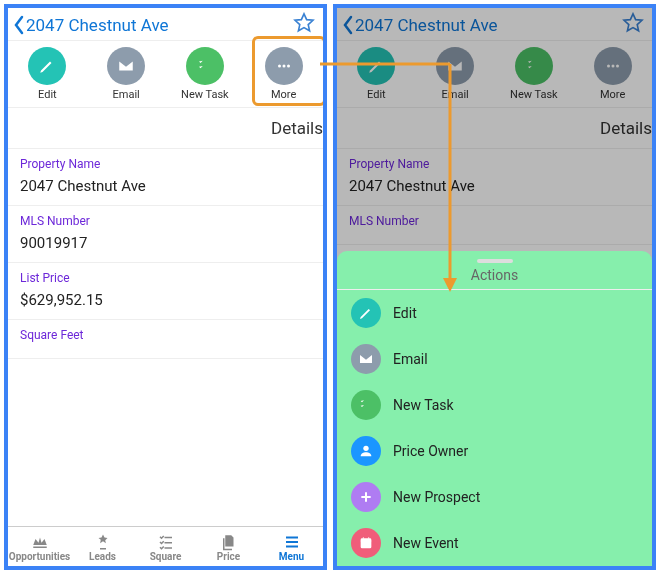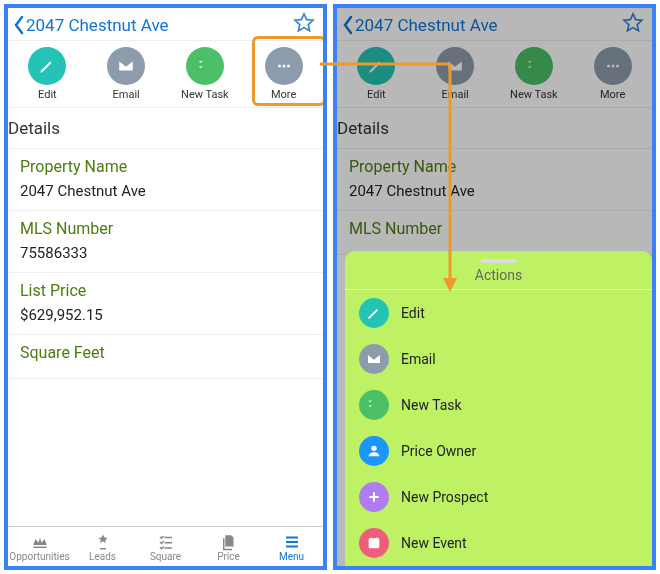--- a/index.html
+++ b/index.html
@@ -9,33 +9,33 @@
   .phone.right .dim { position: absolute; inset: 0; background: rgba(0,0,0,0.28); z-index: 2; }
   .header { display: flex; align-items: center; justify-content: space-between; padding: 4px 8px 2px 4px; border-bottom: 1px solid #eee; }
   .back { display: flex; align-items: center; color: #0f76d6; font-size: 17px; cursor: pointer; }
   .back svg { width: 14px; height: 20px; }
   .favstar { color: #3a82d3; }
   .favstar svg { width: 22px; height: 22px; }
   .actions { display: flex; justify-content: space-around; padding: 6px 0 6px; border-bottom: 1px solid #eee; }
   .action { display: flex; flex-direction: column; align-items: center; width: 70px; cursor: pointer; }
   .action .circ { width: 38px; height: 38px; border-radius: 50%; display: flex; align-items: center; justify-content: center; }
   .action .lbl { font-size: 11px; color: #333; margin-top: 3px; }
-  .details-title { text-align: left; font-size: 17px; color: #333; padding: 10px 0; border-bottom: 1px solid #eee; }
+  .details-title { text-align: right; font-size: 17px; color: #333; padding: 10px 0; border-bottom: 1px solid #eee; }
   .fields { flex: 1; overflow: hidden; }
   .field { padding: 8px 12px 10px; border-bottom: 1px solid #eee; }
-  .field .flabel { font-size: 16px; color: #4d7c0f; margin-bottom: 6px; }
+  .field .flabel { font-size: 12px; color: #6d28d9; margin-bottom: 6px; }
   .field .fvalue { font-size: 15px; color: #222; }
   .tabbar { display: flex; border-top: 1px solid #ccc; }
-  .tabbar .tab { flex: 1; display: flex; flex-direction: column; align-items: center; padding: 6px 0 4px; font-size: 10px; color: #888; cursor: pointer; }
+  .tabbar .tab { flex: 1; display: flex; flex-direction: column; align-items: center; padding: 6px 0 4px; font-size: 10px; color: #888; cursor: pointer; font-weight: bold; }
   .tabbar .tab.active { color: #0f76d6; }
   .tabbar .tab svg { width: 22px; height: 18px; }
   
   .hlbox { position: absolute; border: 3px solid #ec9a2e; border-radius: 6px; z-index: 5; }
   
-  .sheet { position: absolute; left: 8px; right: 0; bottom: 0; background: #bef264; border-top-left-radius: 10px; border-top-right-radius: 10px; z-index: 3; padding: 6px 0 0; }
+  .sheet { position: absolute; left: 0; right: 0; bottom: 0; background: #86efac; border-top-left-radius: 10px; border-top-right-radius: 10px; z-index: 3; padding: 6px 0 0; }
   .sheet .grab { width: 36px; height: 4px; background: #ddd; border-radius: 2px; margin: 2px auto 4px; }
   .sheet .stitle { text-align: center; font-size: 14px; color: #666; padding-bottom: 6px; border-bottom: 1px solid #eee; }
   .sheet .row { display: flex; align-items: center; padding: 8px 14px; font-size: 14px; color: #222; cursor: pointer; }
   .sheet .row .circ { width: 30px; height: 30px; border-radius: 50%; display: flex; align-items: center; justify-content: center; margin-right: 12px; flex-shrink: 0; }
   
   .connector { position: absolute; z-index: 10; pointer-events: none; }
   .connector line { stroke: #ec9a2e; stroke-width: 3; }
   .connector polygon { fill: #ec9a2e; }
   
   .c-teal { background: #24c3b5; }
@@ -105,21 +105,21 @@
 
     <div class="details-title">Details</div>
 
     <div class="fields">
       <div class="field">
         <div class="flabel">Property Name</div>
         <div class="fvalue">2047 Chestnut Ave</div>
       </div>
       <div class="field">
         <div class="flabel">MLS Number</div>
-        <div class="fvalue">75586333</div>
+        <div class="fvalue">90019917</div>
       </div>
       <div class="field">
         <div class="flabel">List Price</div>
         <div class="fvalue">$629,952.15</div>
       </div>
       <div class="field">
         <div class="flabel">Square Feet</div>
         <div class="fvalue"></div>
       </div>
     </div>

